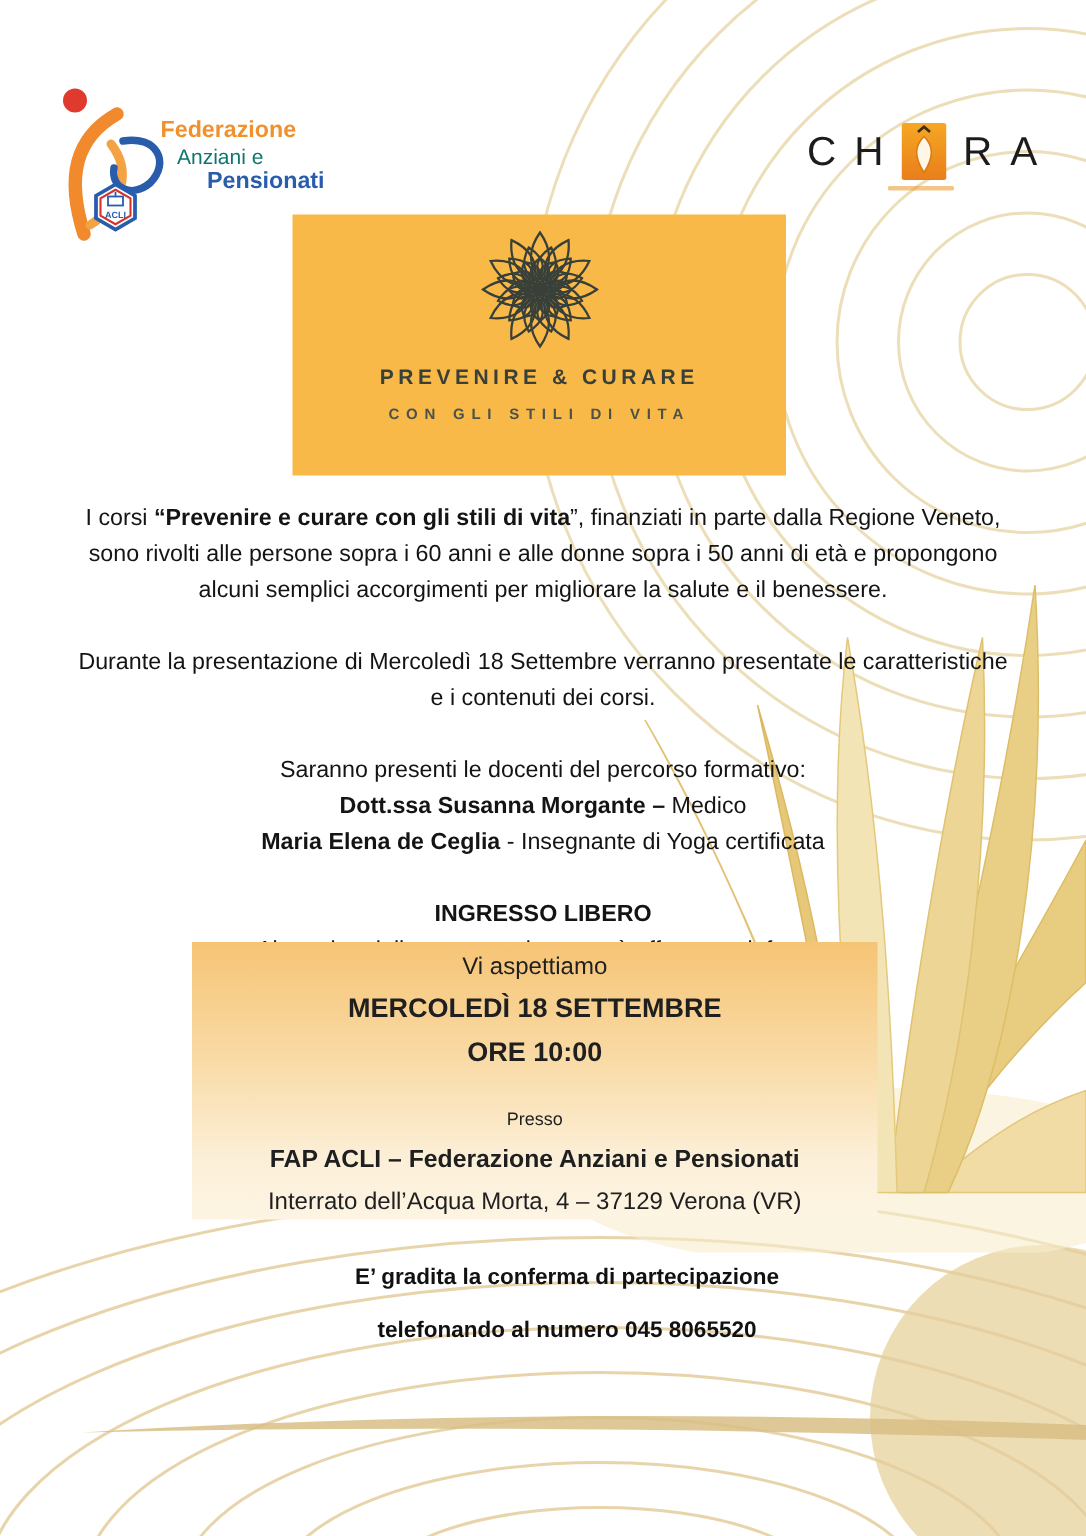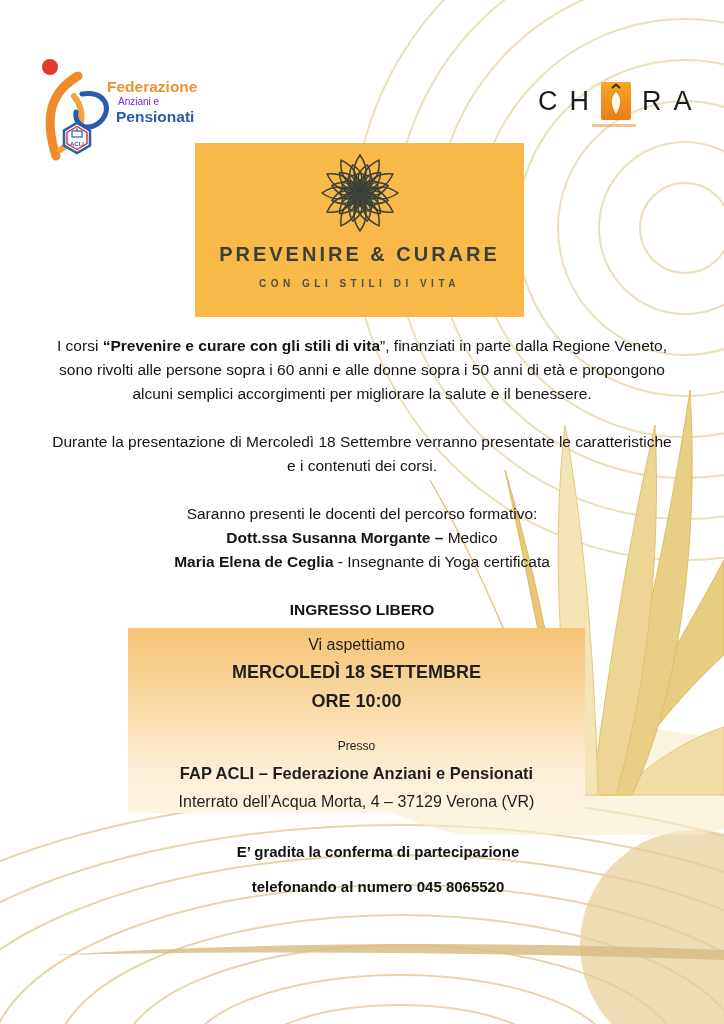--- a/index.html
+++ b/index.html
@@ -9,31 +9,31 @@
   }
   svg{display:block;}
   .abs{position:absolute;}
   
   #bg-decor{position:absolute;left:0;top:0;width:724px;height:1024px;pointer-events:none;}
   #agave{position:absolute;left:280px;top:355px;pointer-events:none;}
   
   #fap-logo{left:30px;top:50px;width:200px;height:120px;}
   #fap-text{position:absolute;left:77px;top:28px;line-height:1.16;}
   .fap-l1{font-size:15.5px;font-weight:bold;color:#F0912E;}
-  .fap-l2{font-size:10px;color:#6d28d9;margin-left:11px;}
-  .fap-l3{font-size:15.5px;font-weight:bold;color:#2A5CAC;margin-left:9px;}
+  .fap-l2{font-size:14px;color:#0f766e;margin-left:11px;}
+  .fap-l3{font-size:15.5px;font-weight:bold;color:#2A5CAC;margin-left:31px;}
   
   #chora-logo{left:538px;top:82px;display:flex;align-items:center;gap:11px;}
   .chora-letter{font-size:27px;font-weight:400;color:#1c1c1c;letter-spacing:1px;}
   #chora-mark{position:relative;width:30px;height:38px;}
   #chora-tagline{left:592px;top:124px;width:44px;height:3px;background:rgba(233,150,40,.55);border-radius:1px;}
   
   #banner{left:195px;top:143px;width:329px;height:174px;background:#F8B948;
     display:flex;flex-direction:column;align-items:center;}
-  #banner-title{margin-top:10px;font-size:20px;font-weight:bold;letter-spacing:3px;color:#39403A;}
+  #banner-title{margin-top:10px;font-size:14px;font-weight:bold;letter-spacing:3px;color:#39403A;}
   #banner-subtitle{margin-top:12px;font-size:10px;font-weight:600;letter-spacing:4.5px;color:#4b514b;}
   #mandala{margin-top:10px;}
   
   #body-text{left:52px;top:334px;width:620px;text-align:center;font-size:15.5px;line-height:24px;color:#141414;}
   #body-text p{margin:0 0 24px 0;}
   .b{font-weight:bold;}
   
   #event-box{left:128px;top:628px;width:457px;height:185px;text-align:center;
     background:linear-gradient(to bottom,#F6C475 0%,#F9DCA9 45%,#FCEfd8 78%,#FDF4E3 100%);
     padding-top:4px;box-sizing:border-box;color:#1f1f1f;}

